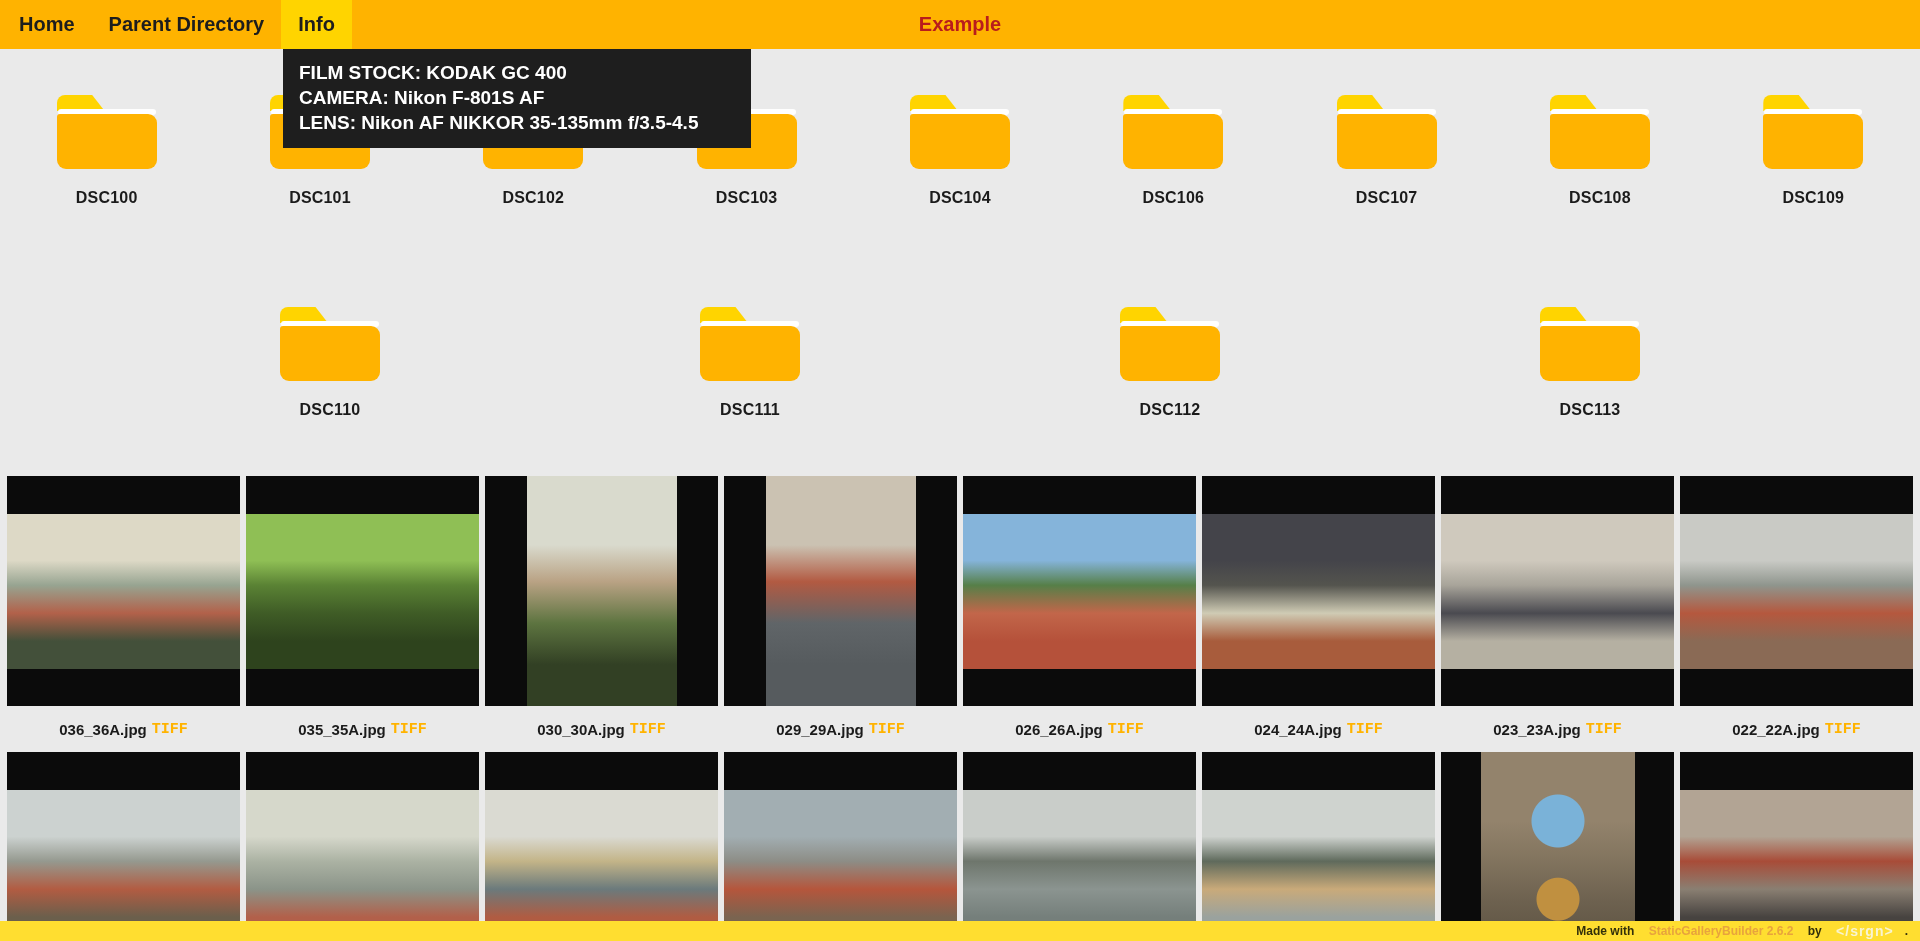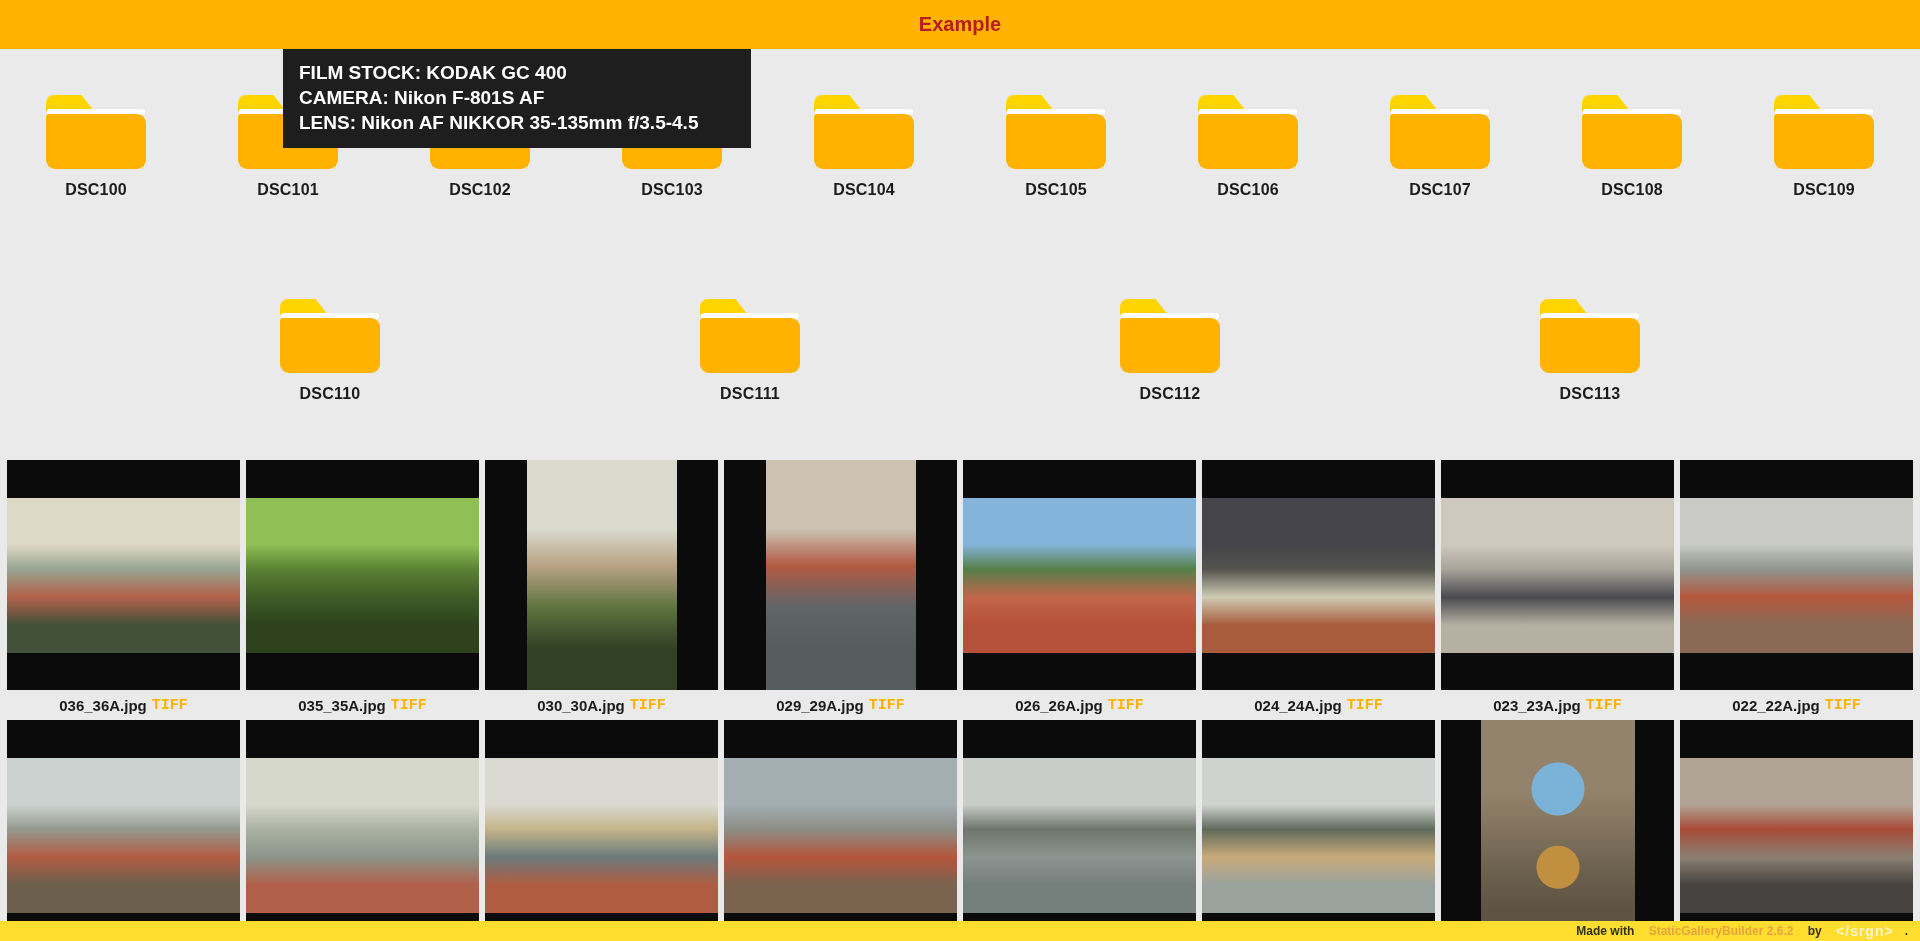--- a/index.html
+++ b/index.html
@@ -70,21 +70,21 @@
   }
   .folder-strip {
     position:absolute; top:14px; left:1px; right:1px; height:6px;
     background:#ffffff; border-radius:3px;
   }
   .folder-body {
     position:absolute; top:19px; left:0; right:0; bottom:0;
     background:#ffb300;
     border-radius:3px 9px 9px 9px;
   }
-  .folder-label { margin-top:12px; font-size:16px; letter-spacing:0.2px; }
+  .folder-label { margin-top:20px; font-size:16px; letter-spacing:0.2px; }
 
   
   .gallery { margin-top:57px; }
   .img-row {
     display:grid;
     grid-template-columns:repeat(8, 1fr);
     column-gap:6px;
     padding:0 7px;
   }
   .gallery-item { display:flex; flex-direction:column; }
@@ -95,21 +95,21 @@
     align-items:center;
     justify-content:center;
     overflow:hidden;
     cursor:pointer;
   }
   .photo { flex:none; }
   .photo.landscape { width:100%; height:155px; }
   .photo.portrait  { height:230px; width:150px; }
   .photo.portrait-full { height:230px; width:154px; }
   .thumb-label {
-    height:30px;
+    height:46px;
     display:flex; align-items:center; justify-content:center;
     font-size:15px;
     gap:5px;
   }
   .thumb-filename { color:#1b1b1b; cursor:pointer; }
   .format-link { color:#ffb300; cursor:pointer; text-decoration:none;font-family:Liberation Mono, monospace; }
 
   
   .footer {
     position:fixed;
@@ -132,20 +132,25 @@
     font-weight:bold;
     font-size:14px;
     letter-spacing:1px;
     cursor:pointer;
   }
 </style>
 </head>
 <body>
 
 <nav class="topnav">
+  <div class="nav-menu">
+      <div class="nav-item">Home</div>
+      <div class="nav-item">Parent Directory</div>
+      <div class="nav-item active">Info</div>
+    </div>
   <div class="nav-title">Example</div>
 </nav>
 
 <div class="info-tooltip">
     <div class="tooltip-line">FILM STOCK: KODAK GC 400</div>
     <div class="tooltip-line">CAMERA: Nikon F-801S AF</div>
     <div class="tooltip-line">LENS: Nikon AF NIKKOR 35-135mm f/3.5-4.5</div>
   </div>
 
 <main>
@@ -190,28 +195,20 @@
             <div class="folder-body"></div>
           </div>
           <div class="folder-label">DSC104</div>
         </div>
         <div class="folder-item">
           <div class="folder-icon">
             <div class="folder-tab"></div>
             <div class="folder-strip"></div>
             <div class="folder-body"></div>
           </div>
-          <div class="folder-label">DSC105</div>
-        </div>
-        <div class="folder-item">
-          <div class="folder-icon">
-            <div class="folder-tab"></div>
-            <div class="folder-strip"></div>
-            <div class="folder-body"></div>
-          </div>
           <div class="folder-label">DSC106</div>
         </div>
         <div class="folder-item">
           <div class="folder-icon">
             <div class="folder-tab"></div>
             <div class="folder-strip"></div>
             <div class="folder-body"></div>
           </div>
           <div class="folder-label">DSC107</div>
         </div>

